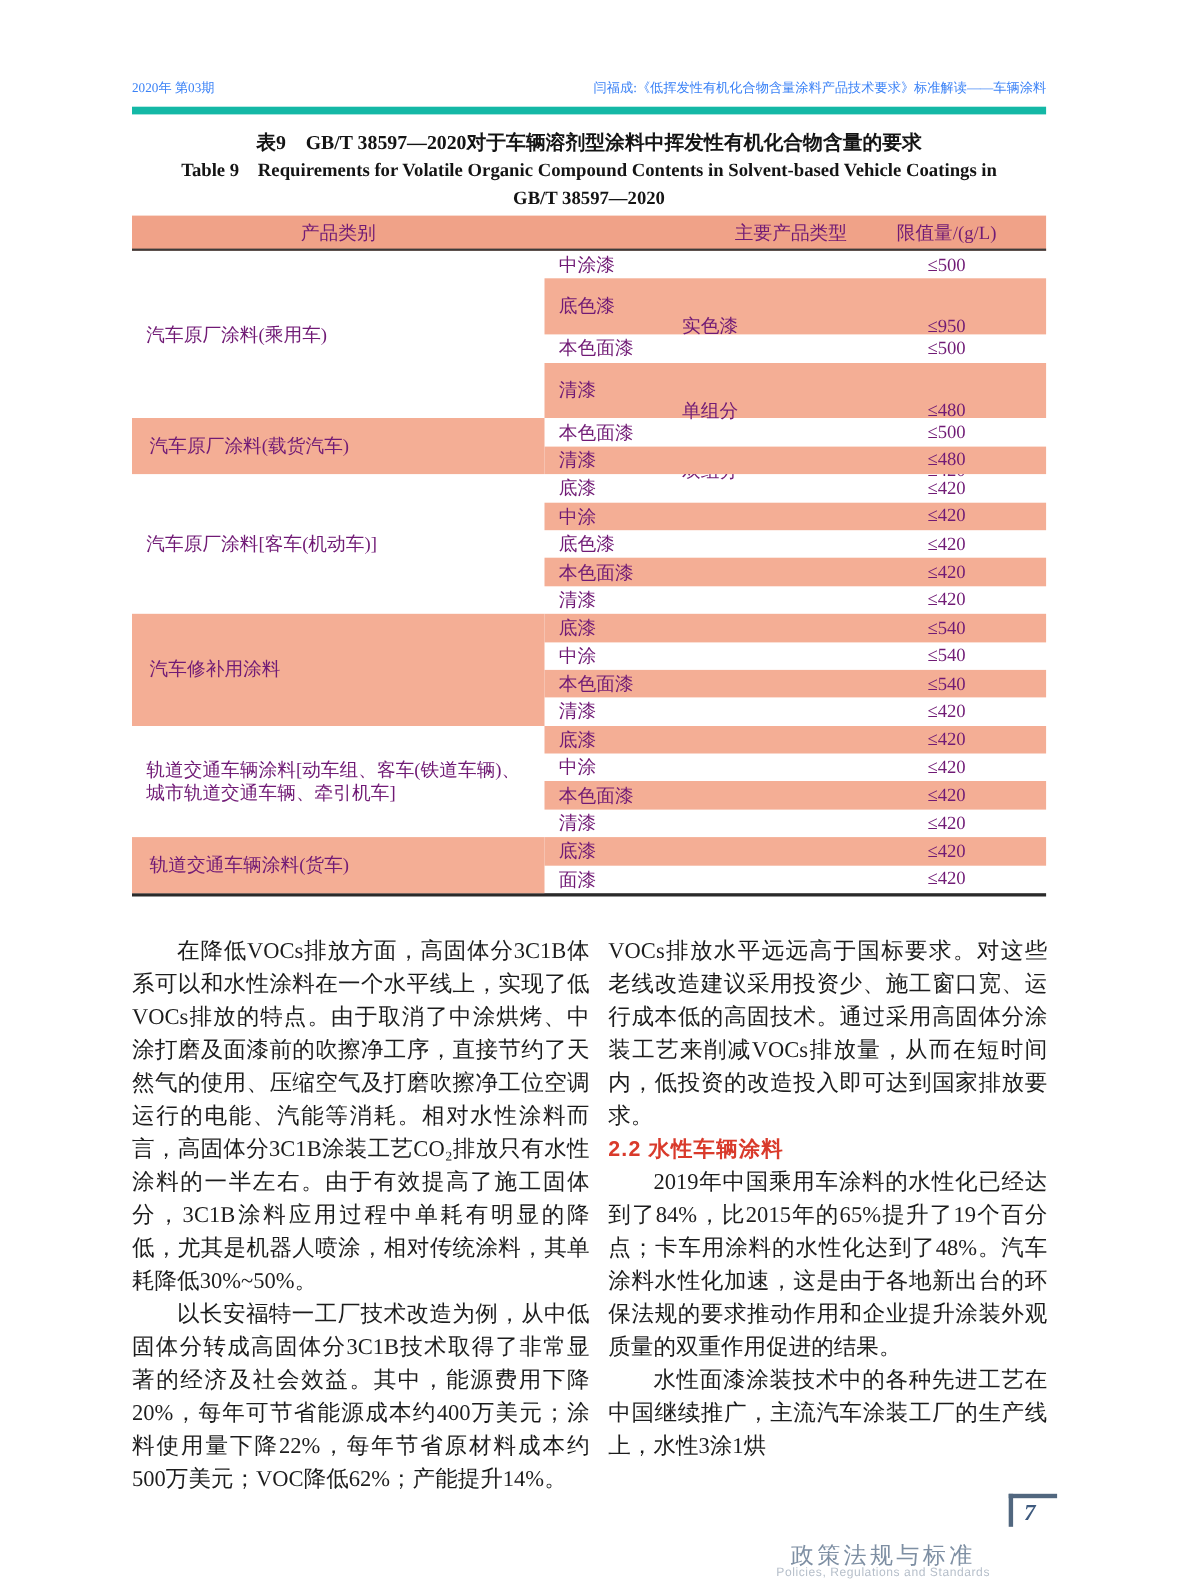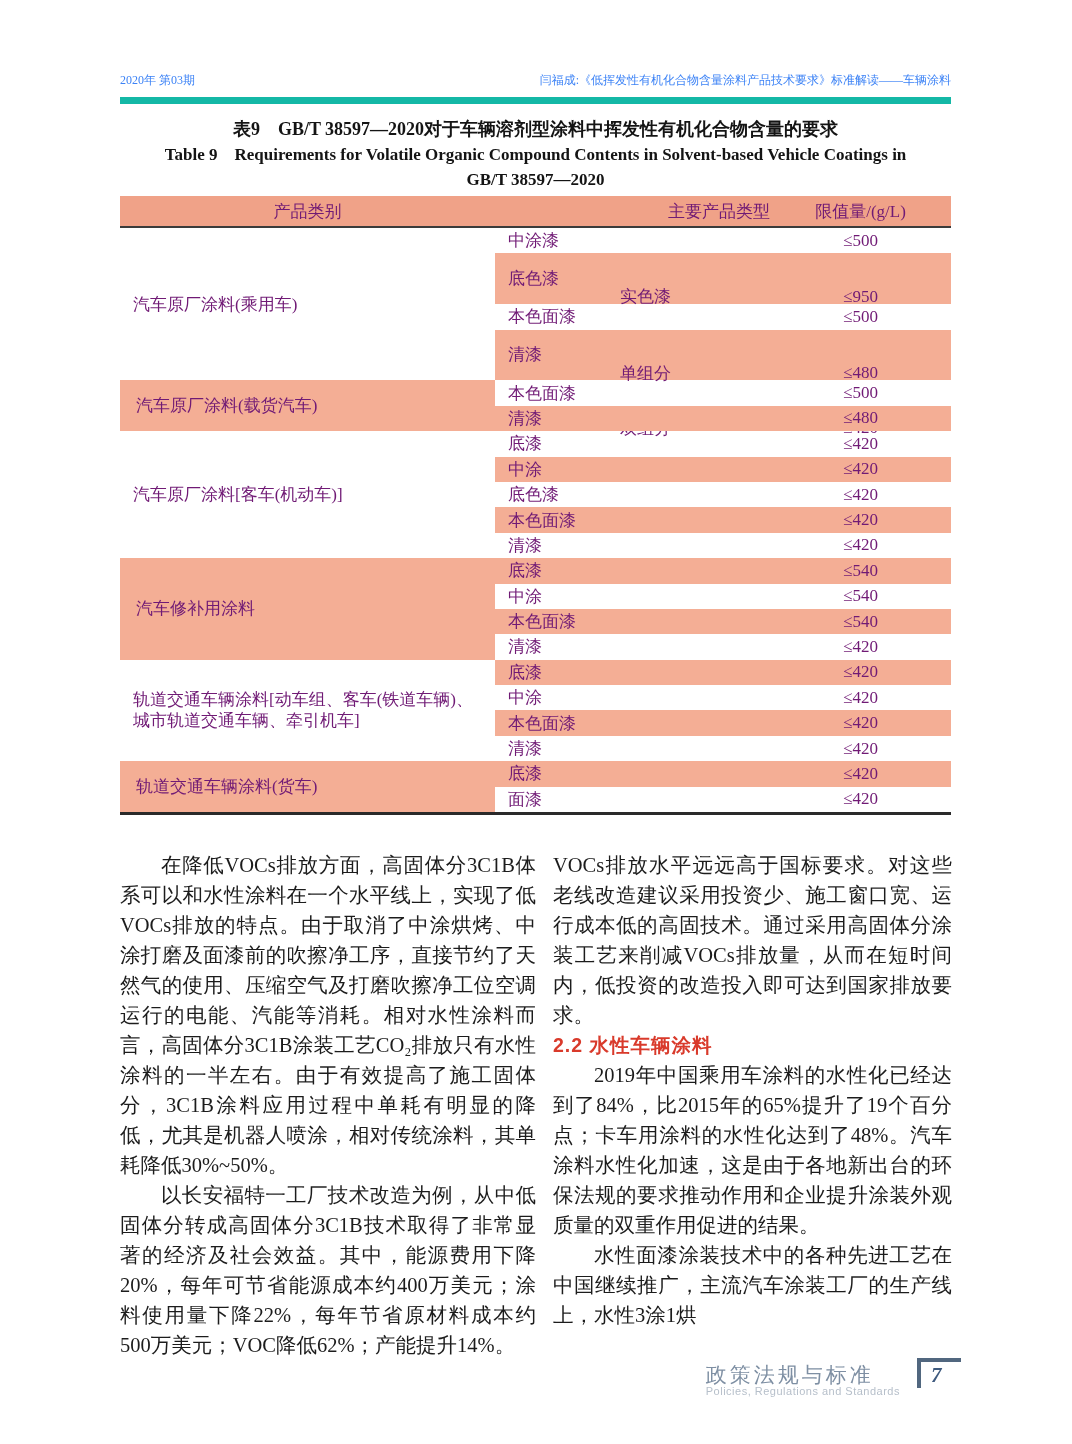--- a/index.html
+++ b/index.html
@@ -48,21 +48,21 @@
   .bodycol{position:absolute;top:850px;font-size:20.5px;line-height:30px;text-align:justify;color:var(--ink);}
   #leftcol{left:120px;width:416px;}
   #rightcol{left:553px;width:399px;}
   .bodycol p{margin:0;}
   p.para{text-indent:2em;}
   p.heading{
     color:var(--red);font-weight:bold;font-size:19.5px;line-height:30px;
     font-family:"Liberation Sans","DejaVu Sans",sans-serif;letter-spacing:1px;
   }
   
-  .footer{position:absolute;top:1365px;right:172px;text-align:left;line-height:1;}
+  .footer{position:absolute;top:1404px;right:172px;text-align:center;line-height:1;}
   .footer .zh{font-size:21px;color:#7e8fa3;letter-spacing:3px;}
   .footer .en{font-size:11px;color:#b6bfca;margin-top:0;letter-spacing:0.5px;
     font-family:"Liberation Sans","DejaVu Sans",sans-serif;}
   .pagebox{
     position:absolute;left:917px;top:1358px;width:30px;height:25px;
     border-top:4px solid var(--footerblue);border-left:4px solid var(--footerblue);
     padding:1px 0 0 10px;font-style:italic;color:#3e5a7e;font-size:21px;font-weight:bold;
   }
 </style>
 </head>

